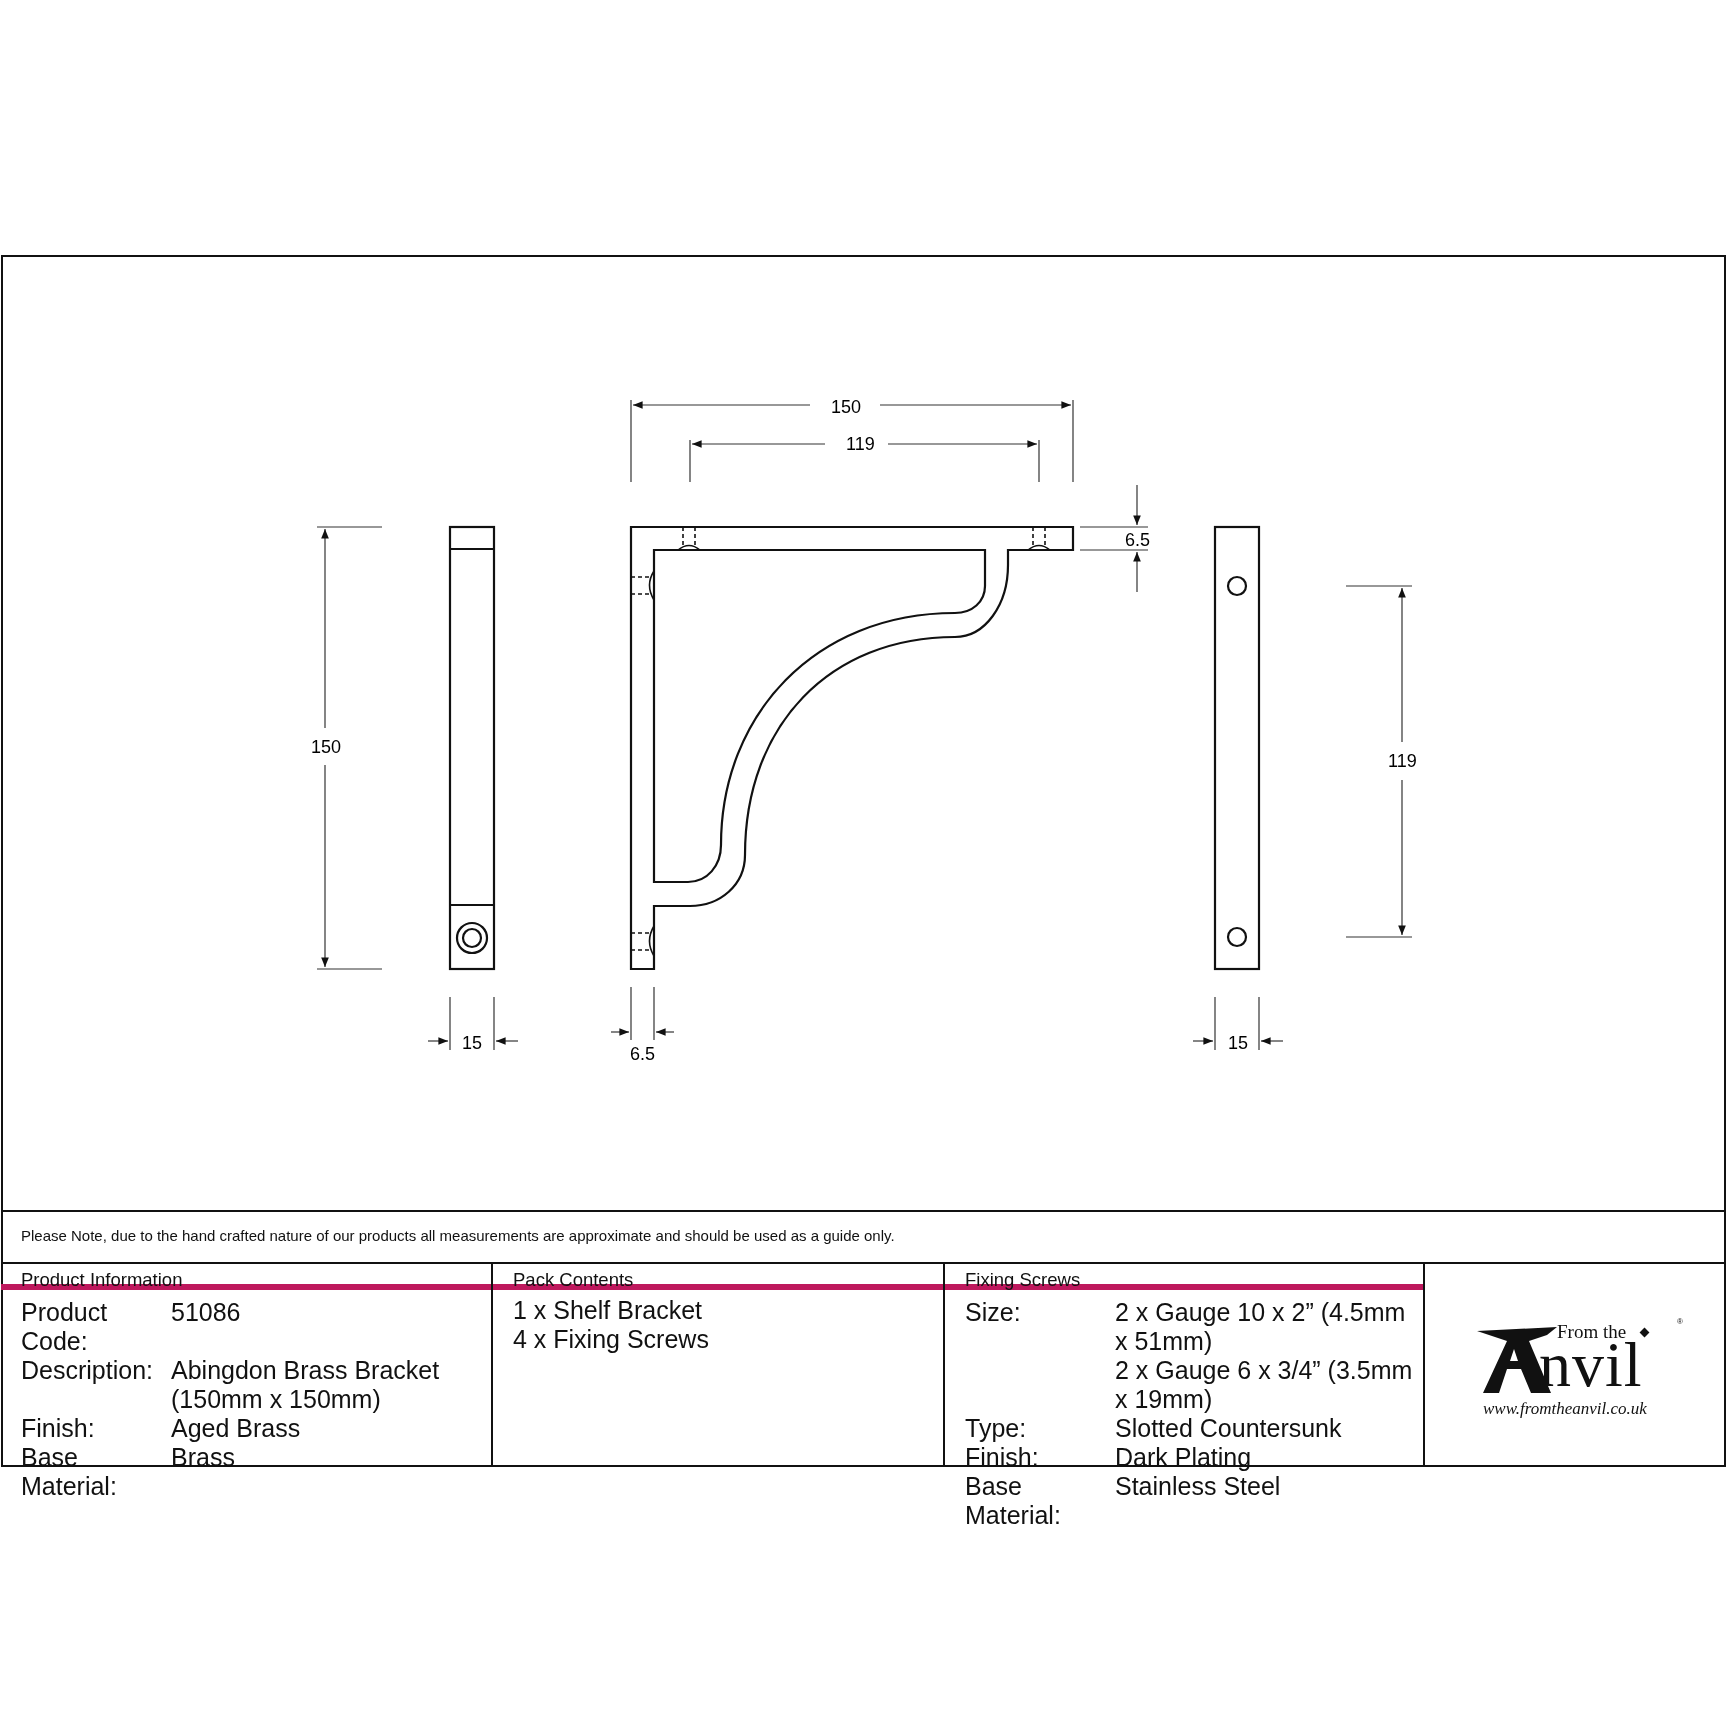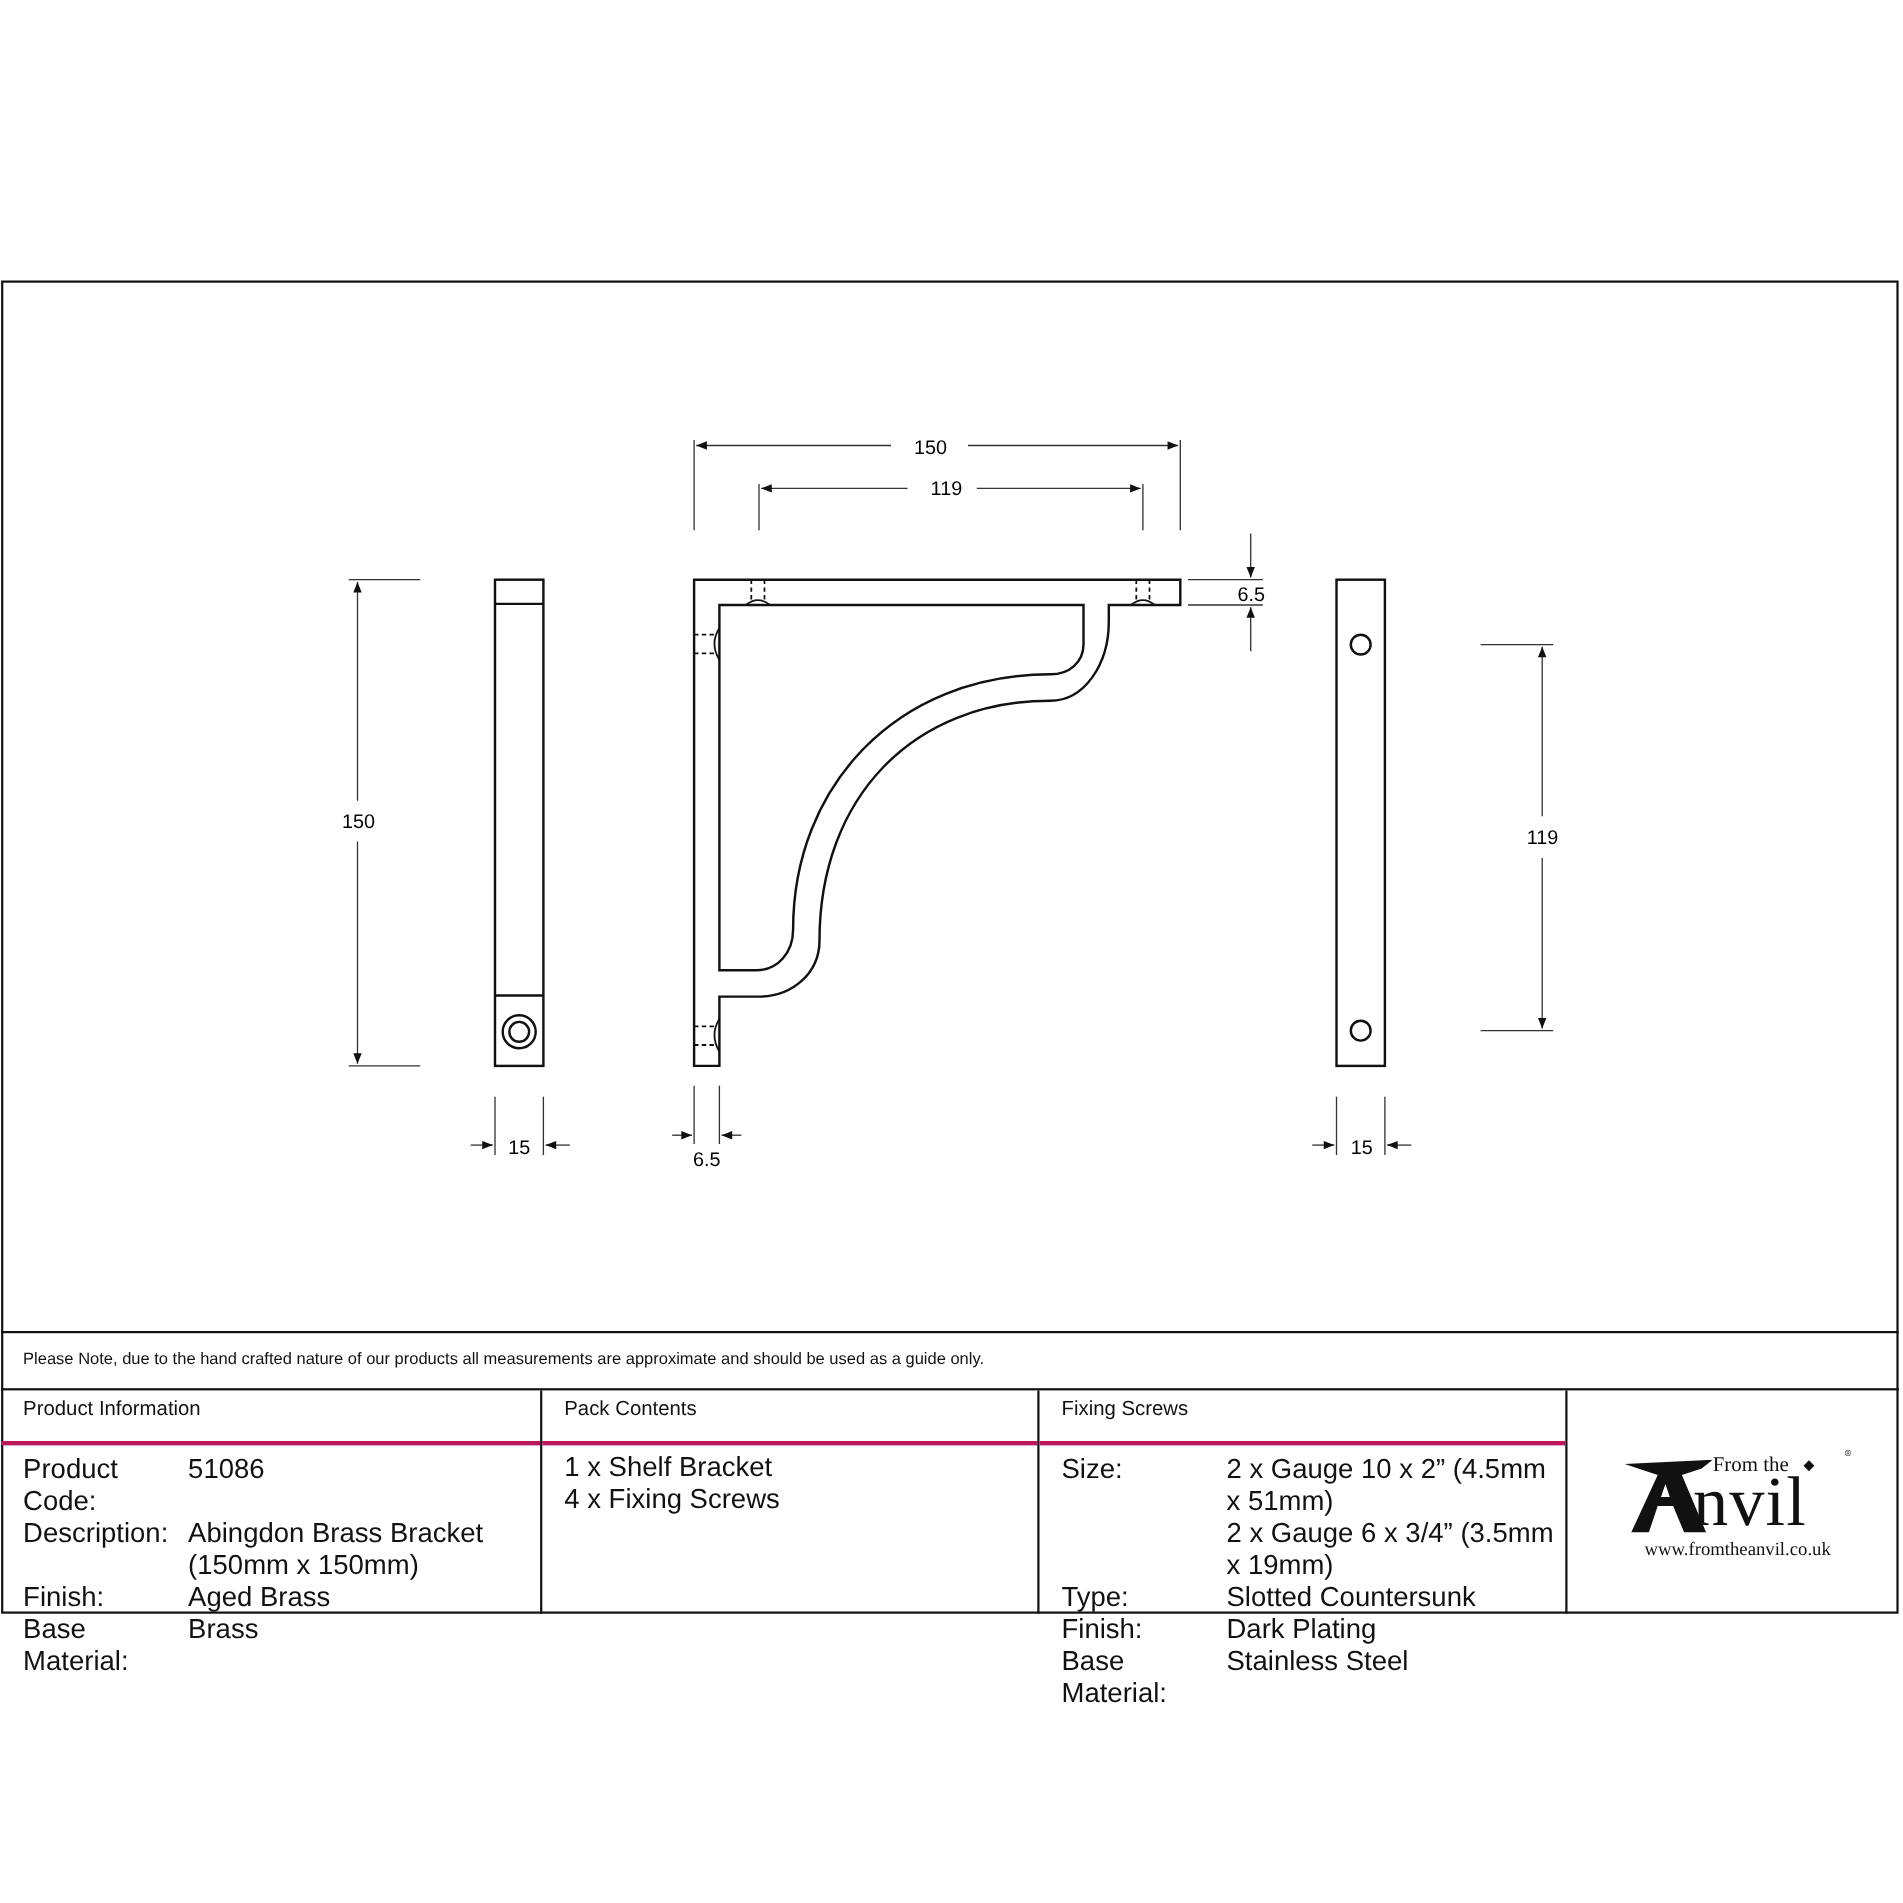--- a/index.html
+++ b/index.html
@@ -3,33 +3,33 @@
 <meta charset="utf-8">
 <style>
   html,body{margin:0;padding:0;background:#fff;}
   body{width:1730px;height:1730px;position:relative;overflow:hidden;font-family:"Liberation Sans","DejaVu Sans",sans-serif;color:#111;}
   .frame{position:absolute;left:1px;top:255px;width:1725px;height:1212px;border:2px solid #111;box-sizing:border-box;}
   svg.drawing{position:absolute;left:0;top:0;}
   .dim{position:absolute;font-size:18px;color:#000000;line-height:1;}
   .note{position:absolute;left:1px;top:1210px;width:1725px;height:52px;border-top:2px solid #111;box-sizing:border-box;padding-left:20px;font-size:15px;line-height:48px;}
   .table{position:absolute;left:1px;top:1262px;width:1725px;height:205px;border-top:2px solid #111;box-sizing:border-box;}
   .col{position:absolute;top:0;bottom:0;box-sizing:border-box;}
-  .col .head{height:50px;border-bottom:4px solid #be185d;box-sizing:border-box;padding-left:20px;font-size:18.5px;line-height:32px;}
+  .col .head{height:26px;border-bottom:6px solid #be185d;box-sizing:border-box;padding-left:20px;font-size:18.5px;line-height:32px;}
   .col .body{padding:8px 0 0 20px;font-size:25px;line-height:29px;}
   .c1{left:0;width:492px;border-right:2px solid #111;}
   .c2{left:492px;width:452px;border-right:2px solid #111;}
   .c3{left:944px;width:480px;border-right:2px solid #111;}
   .c4{left:1424px;width:301px;}
   .kv{display:flex;}
   .kv .k{width:150px;flex:none;}
   .kv .v{flex:1;}
   .logo{position:absolute;left:52px;top:55px;width:210px;height:100px;}
   .logo .big{position:absolute;left:38px;top:14px;font-family:"Liberation Serif","DejaVu Serif",serif;font-size:64px;letter-spacing:1px;line-height:1;}
   .logo .from{position:absolute;left:80px;top:2px;font-family:"Liberation Serif","DejaVu Serif",serif;font-size:19px;}
-  .logo .url{position:absolute;left:18px;top:80px;font-family:"Liberation Serif","DejaVu Serif",serif;font-size:17px;}
+  .logo .url{position:absolute;left:6px;top:80px;font-family:"Liberation Serif","DejaVu Serif",serif;font-style:italic;font-size:17px;}
   .logo .reg{position:absolute;left:200px;top:-2px;font-size:8px;}
 </style>
 </head>
 <body>
 
 <div class="frame"></div>
 
 <svg class="drawing" width="1730" height="1210" viewBox="0 0 1730 1210">
   <defs>
     <marker id="arr" viewBox="0 0 10 10" refX="10" refY="5" markerWidth="10" markerHeight="8" orient="auto-start-reverse">

